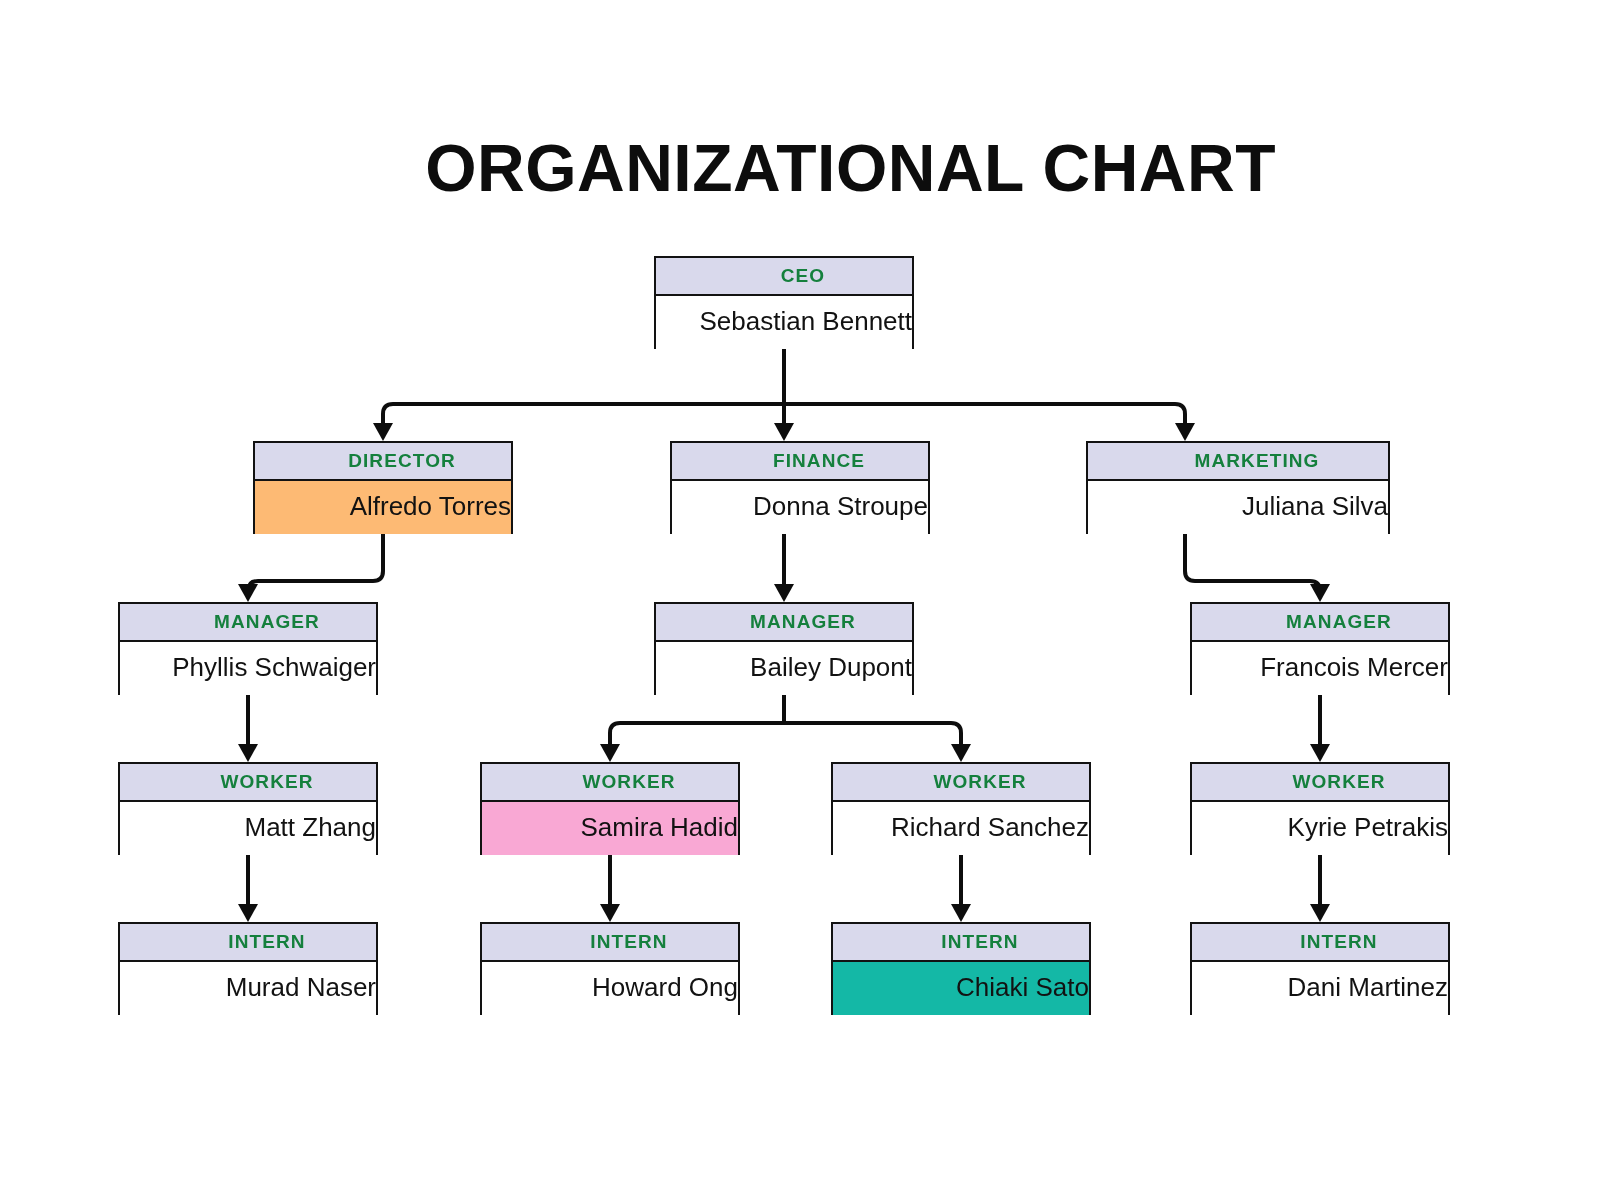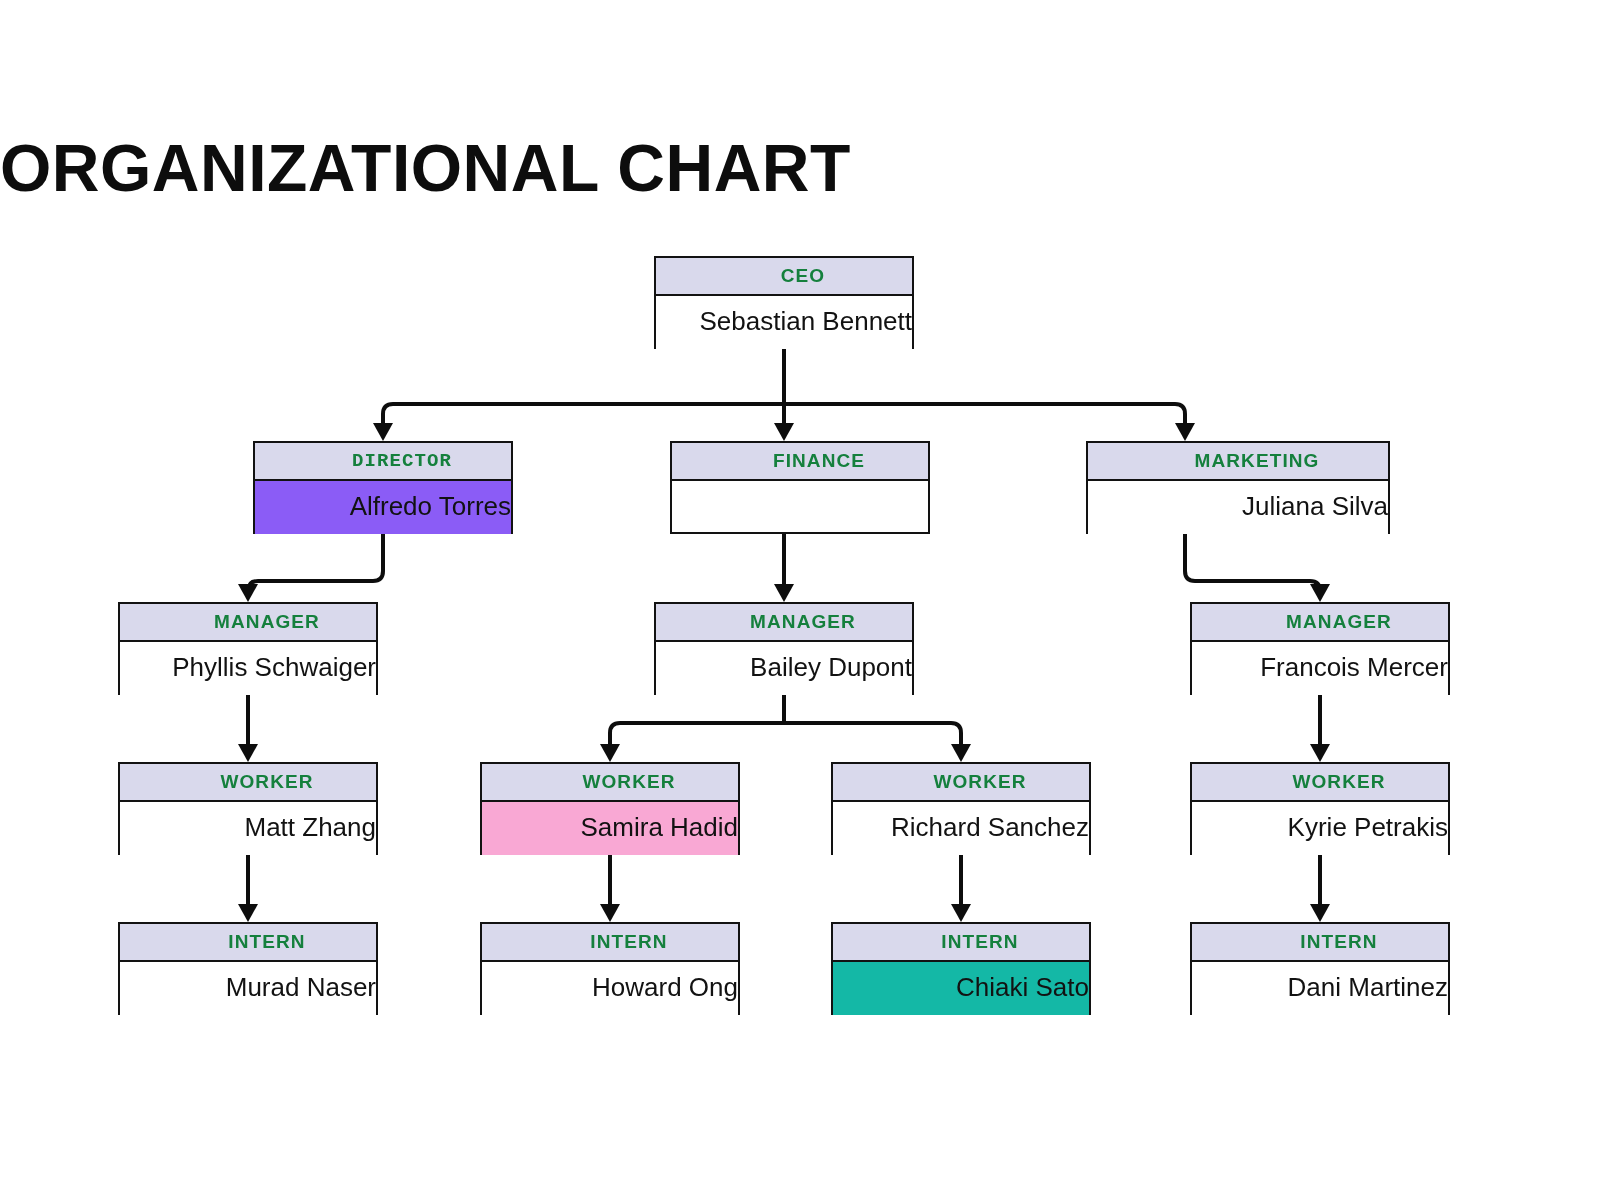--- a/index.html
+++ b/index.html
@@ -19,21 +19,21 @@
     background: #ffffff;
     overflow: hidden;
   }
 
   
   #chart-title {
     position: absolute;
     left: 0;
     top: 130px;
     width: 1276px;
-    text-align: left;
+    text-align: right;
     font-family: "Liberation Sans", sans-serif;
     font-size: 66px;
     font-weight: 700;
     letter-spacing: 0.5px;
     color: #0d0d0d;
     white-space: nowrap;
   }
 
   
   #connectors {
@@ -142,26 +142,27 @@
     <path d="M 1320 855 L 1320 906" style="stroke: rgb(13, 13, 13);"></path>
     <polygon points="1320,922 1310,904 1330,904" style="fill: rgb(13, 13, 13);"></polygon>
   </svg>
 
   <div class="node" id="node-ceo" style="left: 654px; top: 256px; width: 260px; height: 93px; border-color: rgb(18, 18, 18);">
     <div class="node-header" style="background: rgb(217, 217, 236); border-bottom-color: rgb(18, 18, 18);">CEO</div>
     <div class="node-body" style="background: rgb(255, 255, 255);">Sebastian Bennett</div>
   </div>
 
   <div class="node" id="node-director" style="left: 253px; top: 441px; width: 260px; height: 93px; border-color: rgb(18, 18, 18);">
-    <div class="node-header" style="background: rgb(217, 217, 236); border-bottom-color: rgb(18, 18, 18); font-family: Liberation Mono, monospace;">DIRECTOR</div>
-    <div class="node-body" style="background: #8b5cf6; padding-left: 24px;">Alfredo Torres</div>
+    <div class="node-header" style="background: rgb(217, 217, 236); border-bottom-color: rgb(18, 18, 18);">DIRECTOR</div>
+    <div class="node-body" style="background: #fdba74; padding-left: 24px;">Alfredo Torres</div>
   </div>
 
   <div class="node" id="node-finance" style="left: 670px; top: 441px; width: 260px; height: 93px; border-color: rgb(18, 18, 18);">
     <div class="node-header" style="background: rgb(217, 217, 236); border-bottom-color: rgb(18, 18, 18);">FINANCE</div>
+    <div class="node-body" style="background: rgb(255, 255, 255);">Donna Stroupe</div>
   </div>
 
   <div class="node" id="node-marketing" style="left: 1086px; top: 441px; width: 304px; height: 93px; border-color: rgb(18, 18, 18);">
     <div class="node-header" style="background: rgb(217, 217, 236); border-bottom-color: rgb(18, 18, 18);">MARKETING</div>
     <div class="node-body" style="background: rgb(255, 255, 255);">Juliana Silva</div>
   </div>
 
   <div class="node" id="node-mgr-left" style="left: 118px; top: 602px; width: 260px; height: 93px; border-color: rgb(18, 18, 18);">
     <div class="node-header" style="background: rgb(217, 217, 236); border-bottom-color: rgb(18, 18, 18);">MANAGER</div>
     <div class="node-body" style="background: rgb(255, 255, 255);">Phyllis Schwaiger</div>

